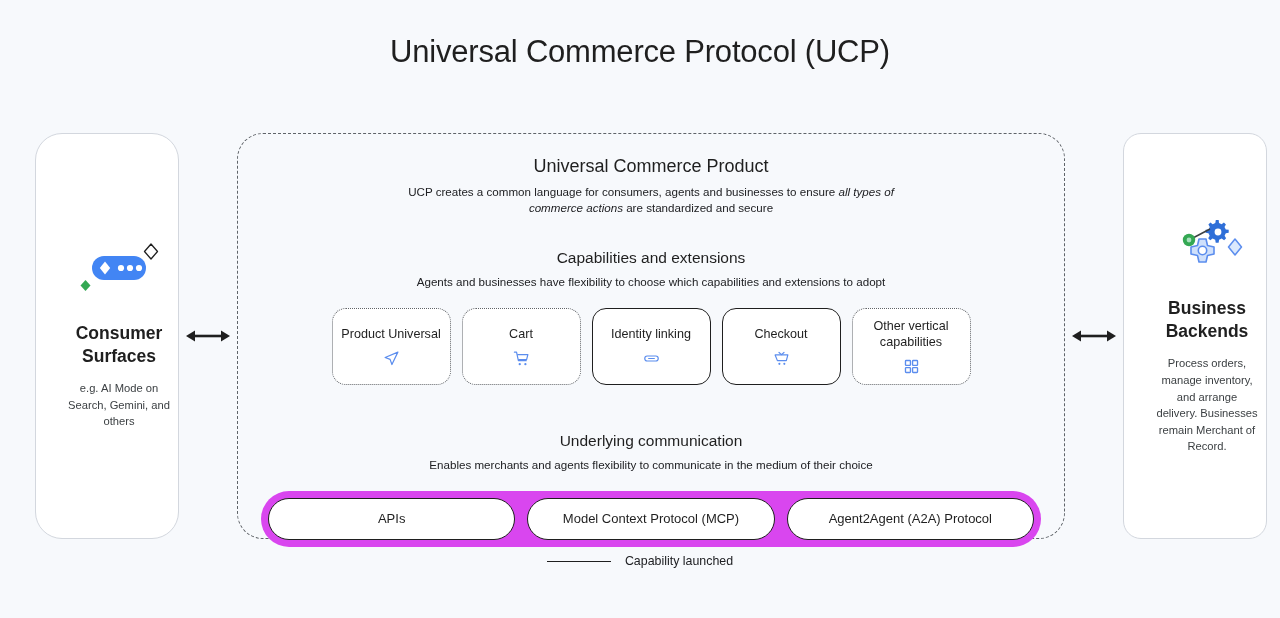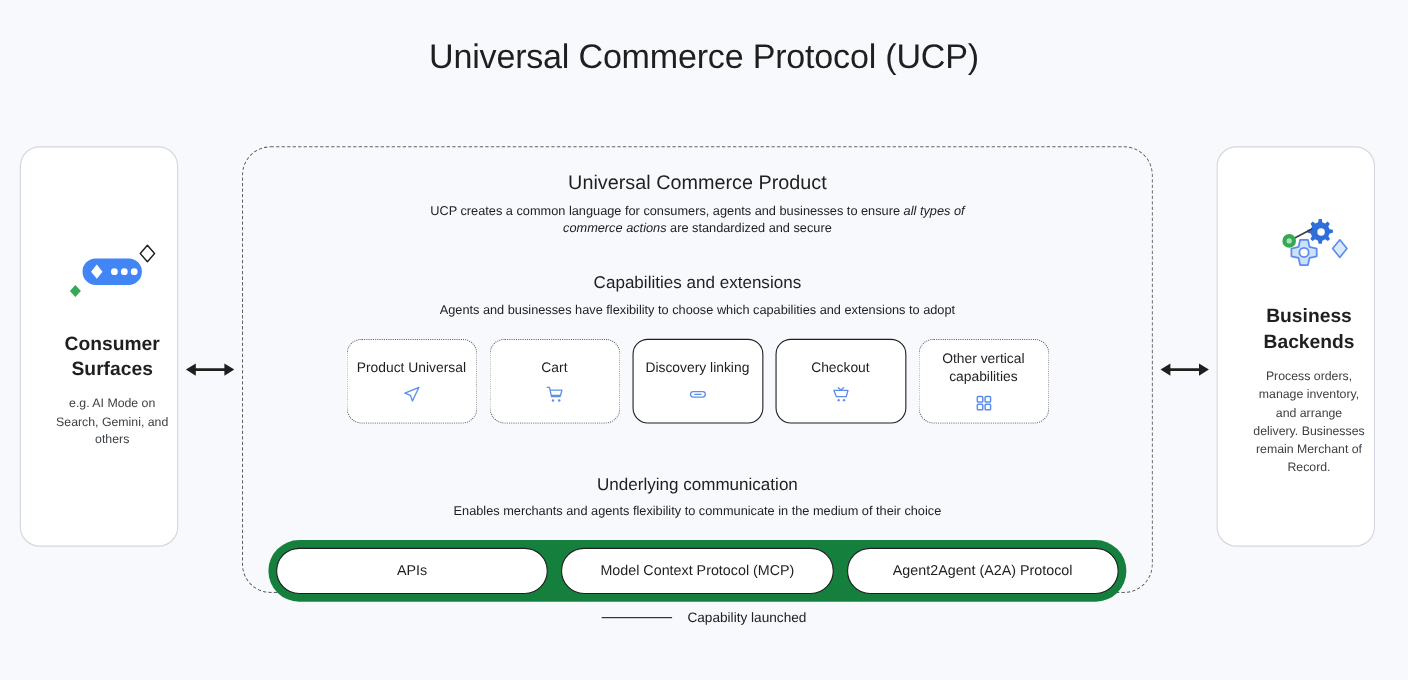--- a/index.html
+++ b/index.html
@@ -42,33 +42,33 @@
     top: 133px;
     width: 1280px;
     height: 410px;
     display: flex;
     align-items: flex-start;
   }
 
   
   .side-panel {
     width: 144px;
-    height: 364px;
+    height: 406px;
     background: #ffffff;
     border: 1px solid #d3d7de;
     border-radius: 18px;
     box-sizing: border-box;
     display: flex;
     flex-direction: column;
     align-items: center;
     justify-content: center;
     flex: none;
     padding-left: 24px;
   }
-  .side-panel.left { margin-left: 18px; }
+  .side-panel.left { margin-left: 35px; border-radius: 27px; }
   .side-panel.right { margin-left: 0; }
 
   .panel-icon {
     width: 86px;
     height: 62px;
     margin-bottom: 18px;
     display: block;
   }
   .panel-title {
     font-size: 17.5px;
@@ -168,21 +168,21 @@
   }
 
   .block-comm { margin-top: 47px; }
   .block-comm .section-title { font-size: 15.5px; }
 
   
   .proto-strip {
     margin: 17px auto 0 auto;
     width: 780px;
     height: 56px;
-    background: #15803d;
+    background: #d946ef;
     border-radius: 28px;
     display: flex;
     align-items: center;
     justify-content: center;
     gap: 12px;
     box-sizing: border-box;
     padding: 0 7px;
   }
   .proto-pill {
     height: 42px;
@@ -290,21 +290,21 @@
           <div class="cap-label">Cart</div>
           <svg class="cap-icon" viewBox="0 0 24 24">
             <path d="M2 3 h3 l2.6 12 h11" fill="none" stroke="#5b8dee" stroke-width="1.7" stroke-linecap="round" stroke-linejoin="round"></path>
             <path d="M6 6.5 h15 l-1.8 7 H7.4" fill="none" stroke="#5b8dee" stroke-width="1.7" stroke-linejoin="round"></path>
             <circle cx="9.5" cy="20" r="1.6" fill="#5b8dee"></circle>
             <circle cx="17.5" cy="20" r="1.6" fill="#5b8dee"></circle>
           </svg>
         </div>
 
         <div class="cap-card launched">
-          <div class="cap-label">Discovery linking</div>
+          <div class="cap-label">Identity linking</div>
           <svg class="cap-icon" viewBox="0 0 24 24">
             <rect x="2.5" y="8.5" width="19" height="7" rx="3.5" fill="none" stroke="#5b8dee" stroke-width="1.7"></rect>
             <line x1="8" y1="12" x2="16" y2="12" stroke="#5b8dee" stroke-width="1.7" stroke-linecap="round"></line>
           </svg>
         </div>
 
         <div class="cap-card launched">
           <div class="cap-label">Checkout</div>
           <svg class="cap-icon" viewBox="0 0 24 24">
             <path d="M3 7 h18 l-2.2 8 H6.2 Z" fill="none" stroke="#5b8dee" stroke-width="1.7" stroke-linejoin="round"></path>

